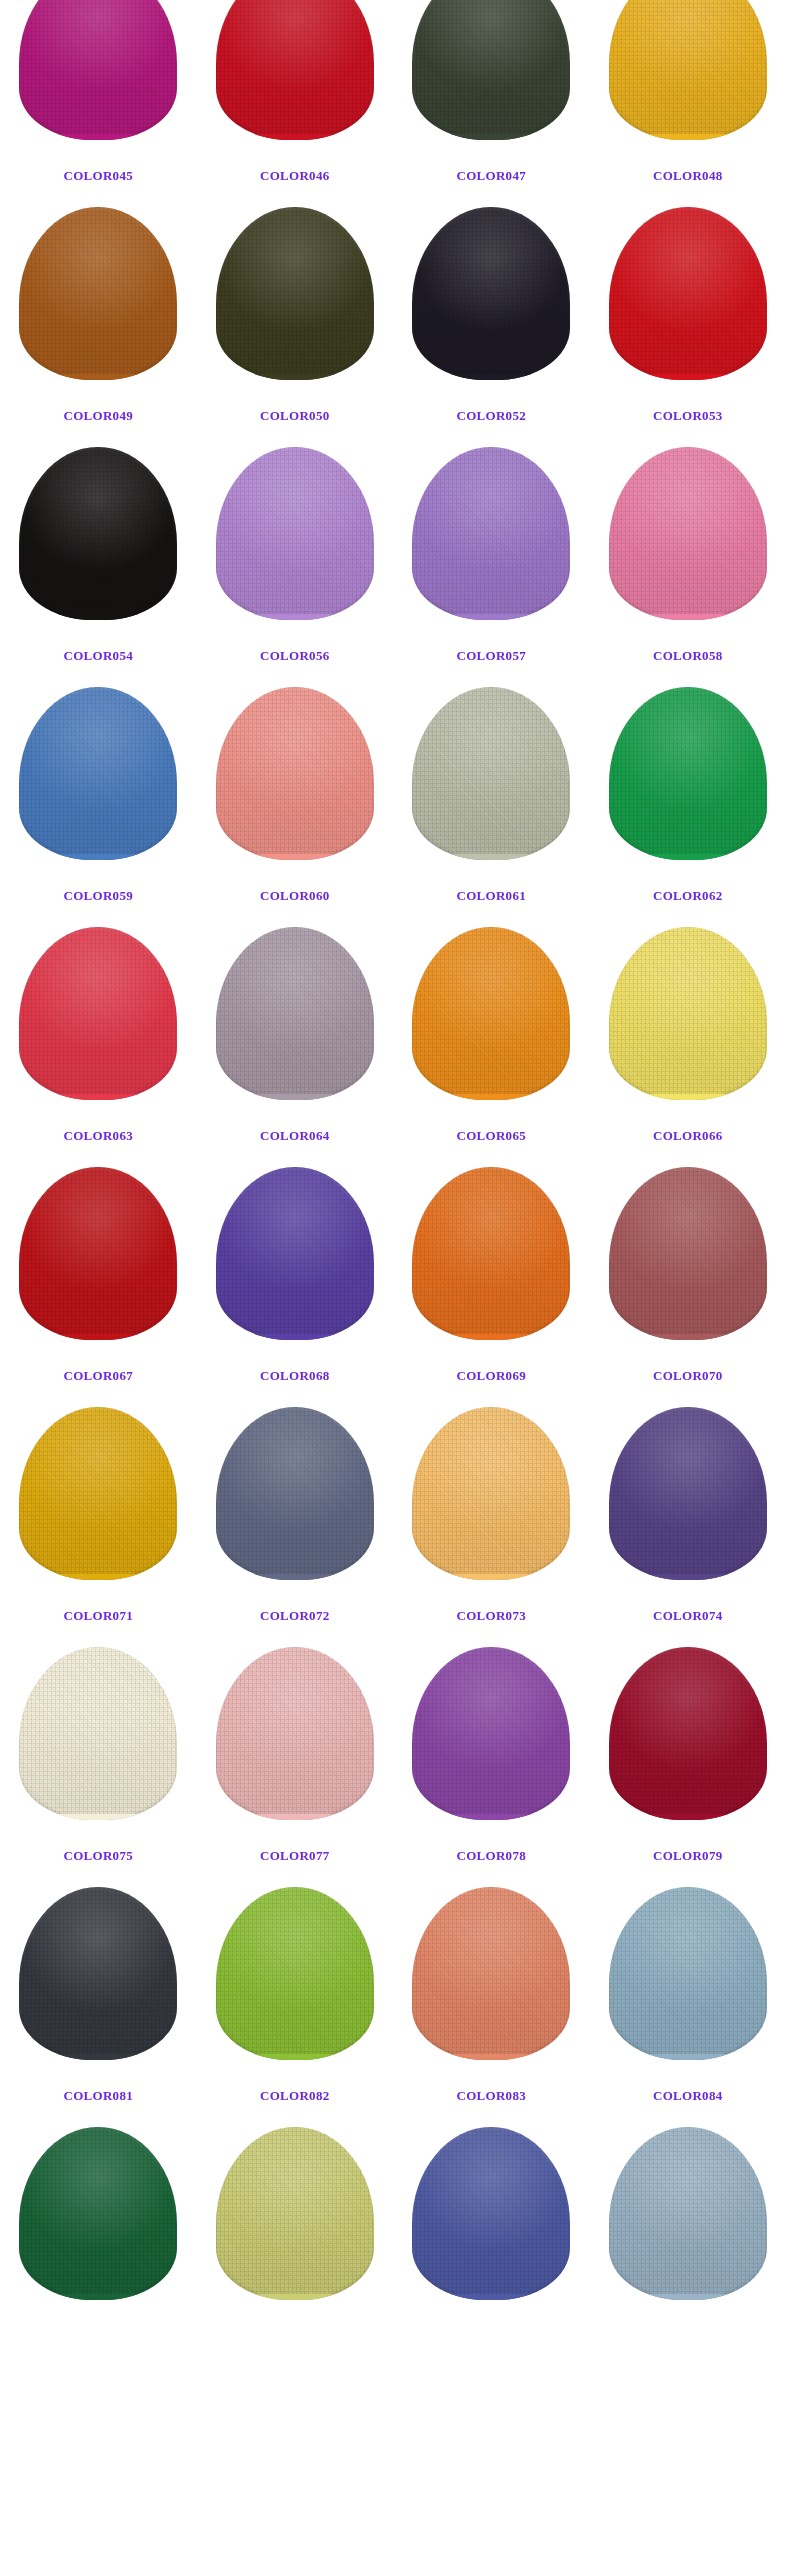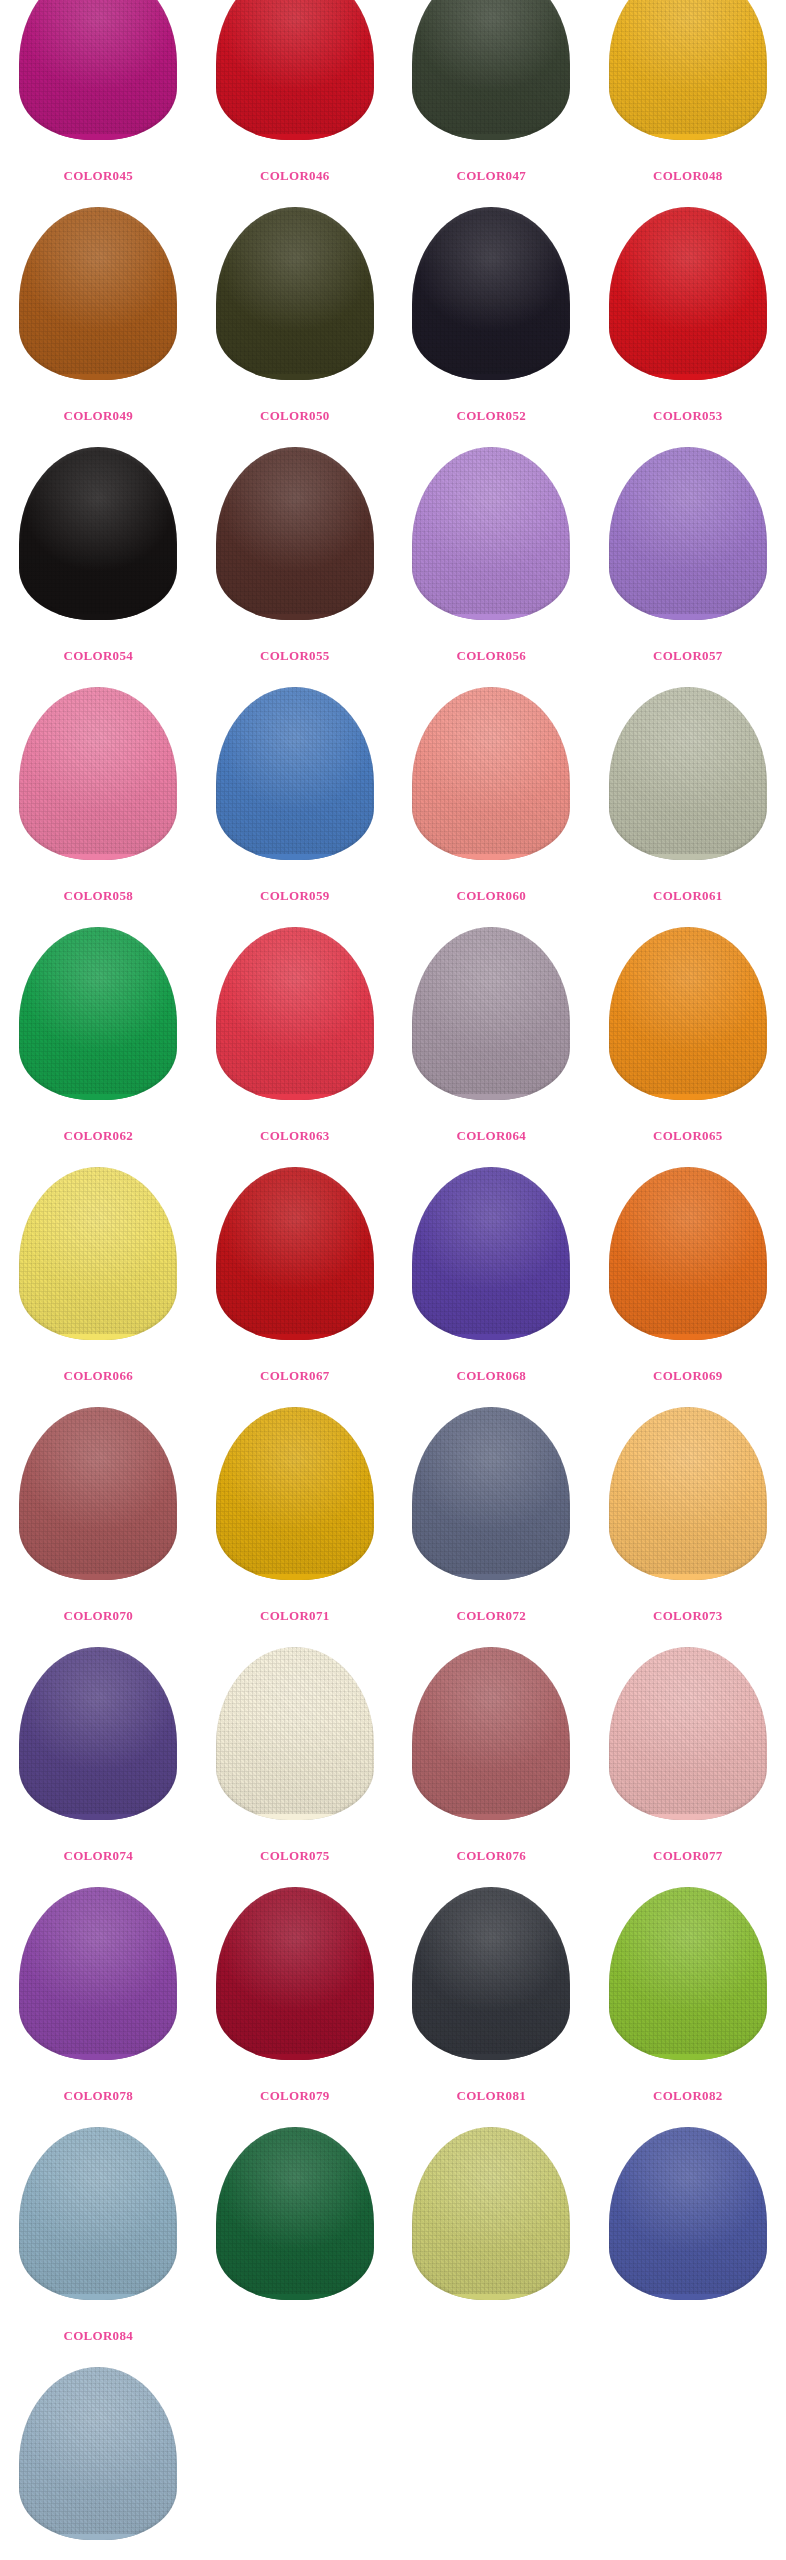--- a/index.html
+++ b/index.html
@@ -110,21 +110,21 @@
         rgba(255,255,255,0.05) 0%,
         rgba(0,0,0,0.0) 38%,
         rgba(0,0,0,0.06) 100%);
   }
 
   .swatch-label {
     font-family: "Liberation Serif", "DejaVu Serif", serif;
     font-weight: bold;
     font-size: 13px;
     letter-spacing: 0.3px;
-    color: #ec4899;
+    color: #6d28d9;
     text-align: center;
     margin-top: 28px;
     white-space: nowrap;
   }
 </style>
 </head>
 <body>
 
 <div id="swatch-catalog">
   <div class="swatch-grid">
@@ -185,27 +185,20 @@
         <div class="swatch-label">COLOR053</div>
       </div>
       <div class="swatch-cell">
         <div class="swatch-chip" style="background-color: rgb(21, 18, 18);">
           <div class="swatch-shade"></div>
           <div class="swatch-texture"></div>
         </div>
         <div class="swatch-label">COLOR054</div>
       </div>
       <div class="swatch-cell">
-        <div class="swatch-chip" style="background-color: rgb(85, 48, 42);">
-          <div class="swatch-shade"></div>
-          <div class="swatch-texture"></div>
-        </div>
-        <div class="swatch-label">COLOR055</div>
-      </div>
-      <div class="swatch-cell">
         <div class="swatch-chip" style="background-color: rgb(179, 135, 212);">
           <div class="swatch-shade"></div>
           <div class="swatch-texture"></div>
         </div>
         <div class="swatch-label">COLOR056</div>
       </div>
       <div class="swatch-cell">
         <div class="swatch-chip" style="background-color: rgb(159, 121, 204);">
           <div class="swatch-shade"></div>
           <div class="swatch-texture"></div>
@@ -332,27 +325,20 @@
         <div class="swatch-label">COLOR074</div>
       </div>
       <div class="swatch-cell">
         <div class="swatch-chip" style="background-color: rgb(245, 239, 217);">
           <div class="swatch-shade"></div>
           <div class="swatch-texture"></div>
         </div>
         <div class="swatch-label">COLOR075</div>
       </div>
       <div class="swatch-cell">
-        <div class="swatch-chip" style="background-color: rgb(176, 102, 106);">
-          <div class="swatch-shade"></div>
-          <div class="swatch-texture"></div>
-        </div>
-        <div class="swatch-label">COLOR076</div>
-      </div>
-      <div class="swatch-cell">
         <div class="swatch-chip" style="background-color: rgb(238, 185, 184);">
           <div class="swatch-shade"></div>
           <div class="swatch-texture"></div>
         </div>
         <div class="swatch-label">COLOR077</div>
       </div>
       <div class="swatch-cell">
         <div class="swatch-chip" style="background-color: rgb(140, 71, 168);">
           <div class="swatch-shade"></div>
           <div class="swatch-texture"></div>
@@ -372,20 +358,27 @@
           <div class="swatch-texture"></div>
         </div>
         <div class="swatch-label">COLOR081</div>
       </div>
       <div class="swatch-cell">
         <div class="swatch-chip" style="background-color: rgb(140, 192, 53);">
           <div class="swatch-shade"></div>
           <div class="swatch-texture"></div>
         </div>
         <div class="swatch-label">COLOR082</div>
+      </div>
+      <div class="swatch-cell">
+        <div class="swatch-chip" style="background-color: rgb(229, 135, 103);">
+          <div class="swatch-shade"></div>
+          <div class="swatch-texture"></div>
+        </div>
+        <div class="swatch-label">COLOR083</div>
       </div>
       <div class="swatch-cell">
         <div class="swatch-chip" style="background-color: rgb(144, 177, 196);">
           <div class="swatch-shade"></div>
           <div class="swatch-texture"></div>
         </div>
         <div class="swatch-label">COLOR084</div>
       </div>
       <div class="swatch-cell">
         <div class="swatch-chip" style="background-color: rgb(24, 100, 56);">

